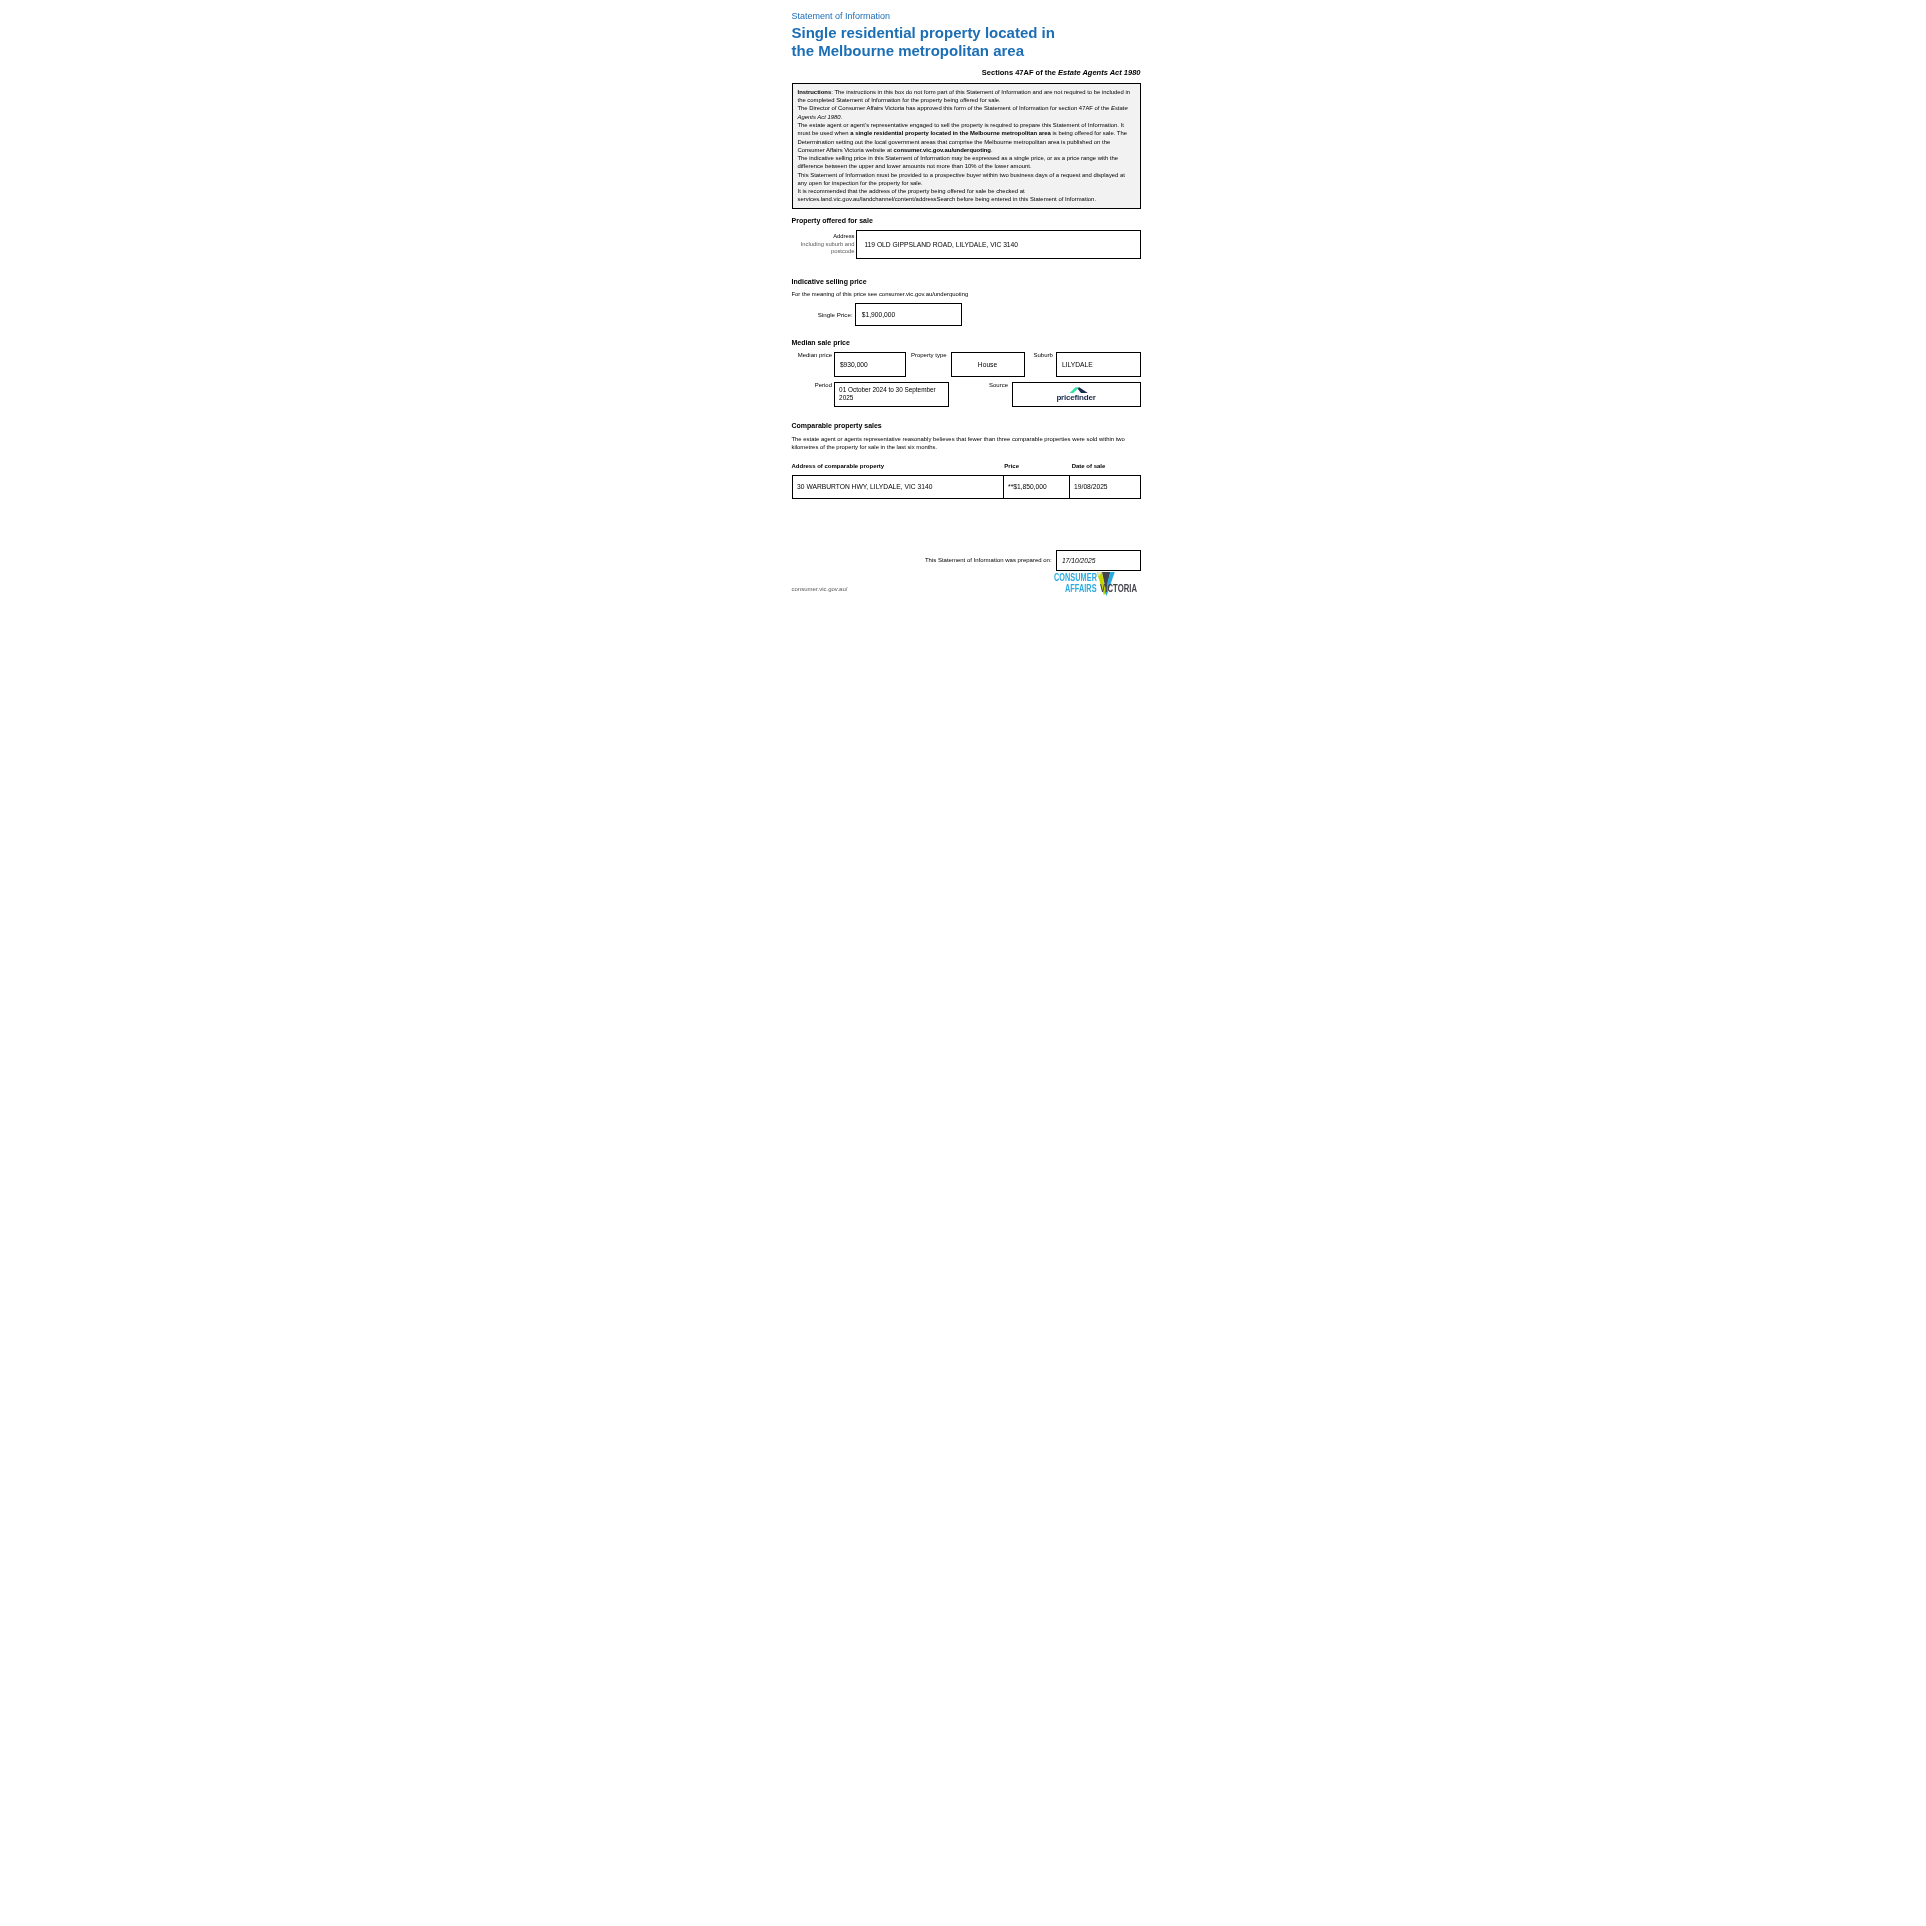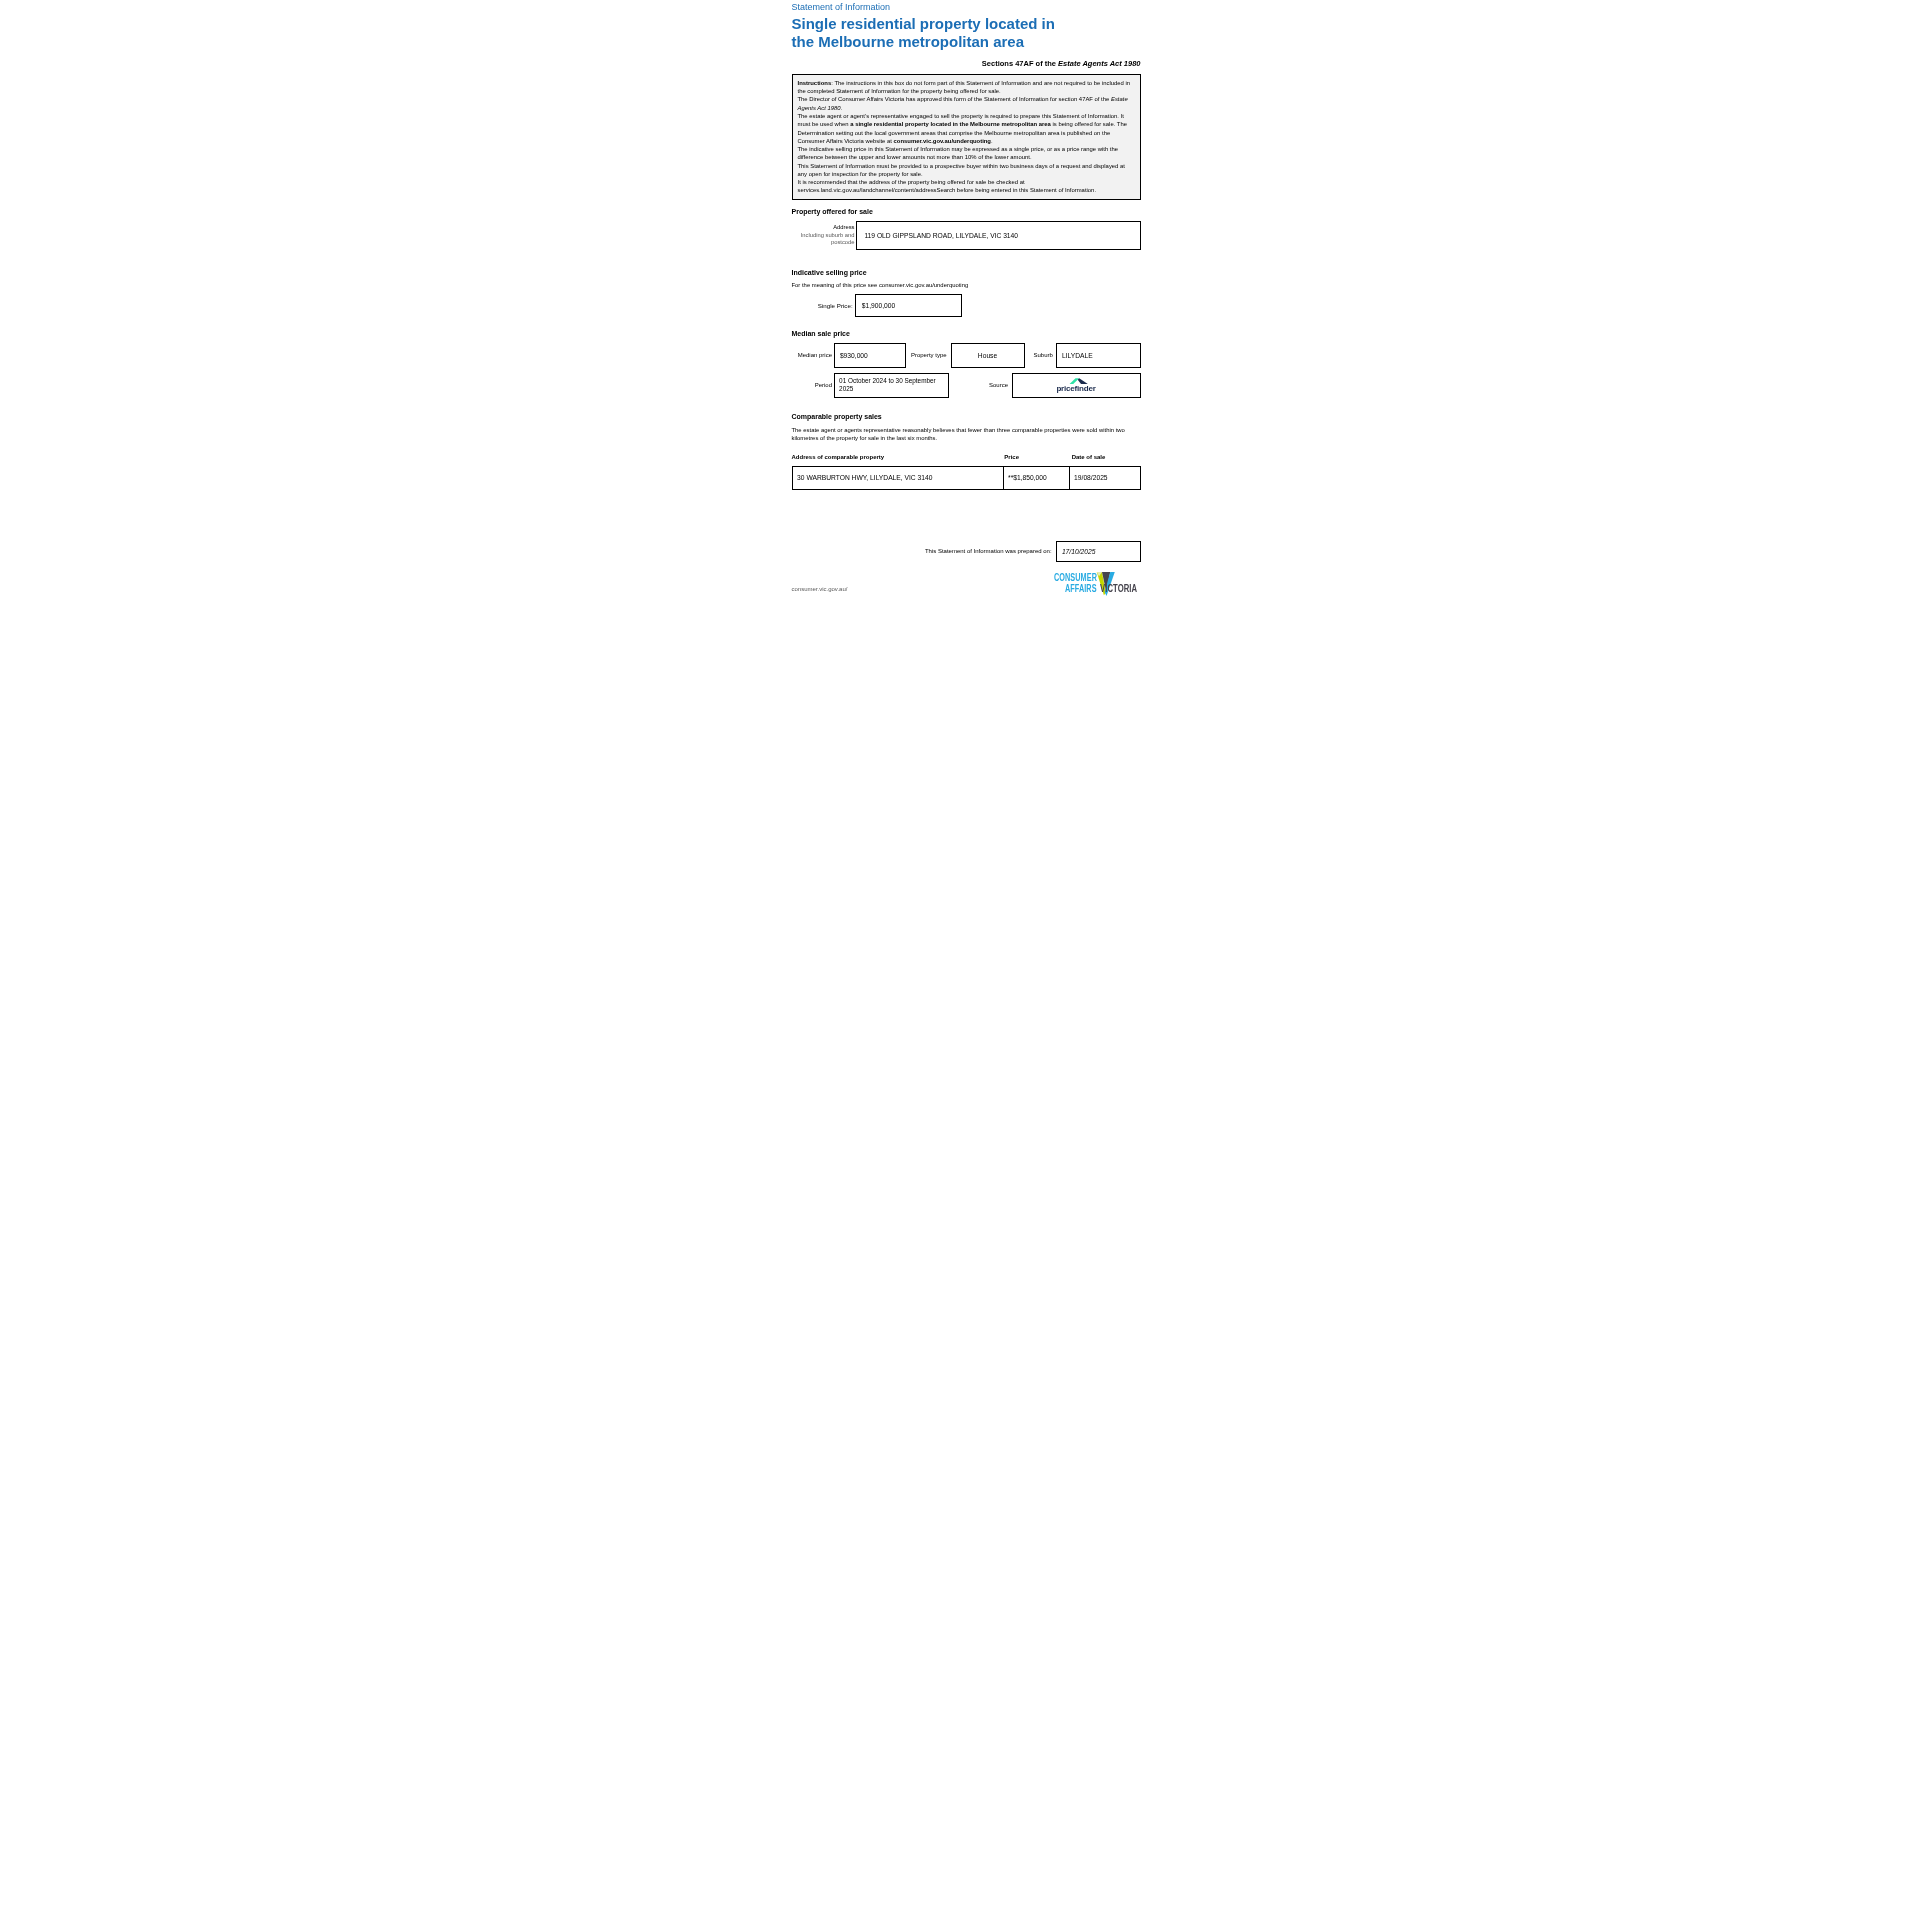--- a/index.html
+++ b/index.html
@@ -1,21 +1,21 @@
 <!DOCTYPE html>
 <html style="font-size:6.2px"><head>
 <meta charset="utf-8">
 <style>
   html,body { margin:0; padding:0; background:#ffffff; }
   .page {
     position:relative;
     width:423px; height:597px;
     margin:0 auto;
     box-sizing:border-box;
-    padding:2px 34px 0 40px;
+    padding:11px 34px 0 40px;
     background:#ffffff;
     font-family:"Liberation Sans", sans-serif;
     color:#000000;
     overflow:hidden;
   }
   .eyebrow { color:#1C6EB5; font-size:9px; line-height:1.12; font-weight:400; }
   .doc-title { color:#1C6EB5; font-size:15px; font-weight:bold; line-height:1.2; margin-top:3.1px; max-width:285px; }
   .section-ref { text-align:right; font-weight:bold; font-size:7.5px; margin-top:7.7px; }
   .section-ref .act { font-style:italic; }
 
@@ -47,21 +47,21 @@
     box-sizing:border-box;
     display:flex; align-items:center;
     font-size:6.7px;
   }
   .addr-box { flex:1; margin-left:1.9px; height:29px; padding-left:7px; }
 
   .sp-row { display:flex; align-items:center; margin-top:4.6px; }
   .sp-label { width:63px; text-align:right; font-size:6.2px; padding-right:1.9px; box-sizing:border-box; }
   .sp-box { width:107px; height:23px; padding-left:6.2px; }
 
-  .med-row { display:flex; align-items:center; margin-top:4.6px; height:25px; }
+  .med-row { display:flex; align-items:flex-start; margin-top:4.6px; height:25px; }
   .med-row2 { margin-top:5.4px; }
   .lbl { font-size:6px; }
   .lbl-medprice { width:42px; text-align:right; padding-right:1.5px; box-sizing:border-box; }
   .box-medprice { width:72px; height:25px; padding-left:5.4px; }
   .lbl-proptype { width:45px; text-align:right; padding-right:3.9px; box-sizing:border-box; }
   .box-proptype { width:74px; height:25px; justify-content:center; padding-left:0; }
   .lbl-suburb { width:31px; text-align:right; padding-right:2.7px; box-sizing:border-box; }
   .box-suburb { flex:1; height:25px; padding-left:5.4px; }
   .lbl-period { width:42px; text-align:right; padding-right:1.5px; box-sizing:border-box; }
   .box-period { width:115px; height:25px; padding-left:4.6px; font-size:6.4px; line-height:1.25; padding-right:3.9px; }

